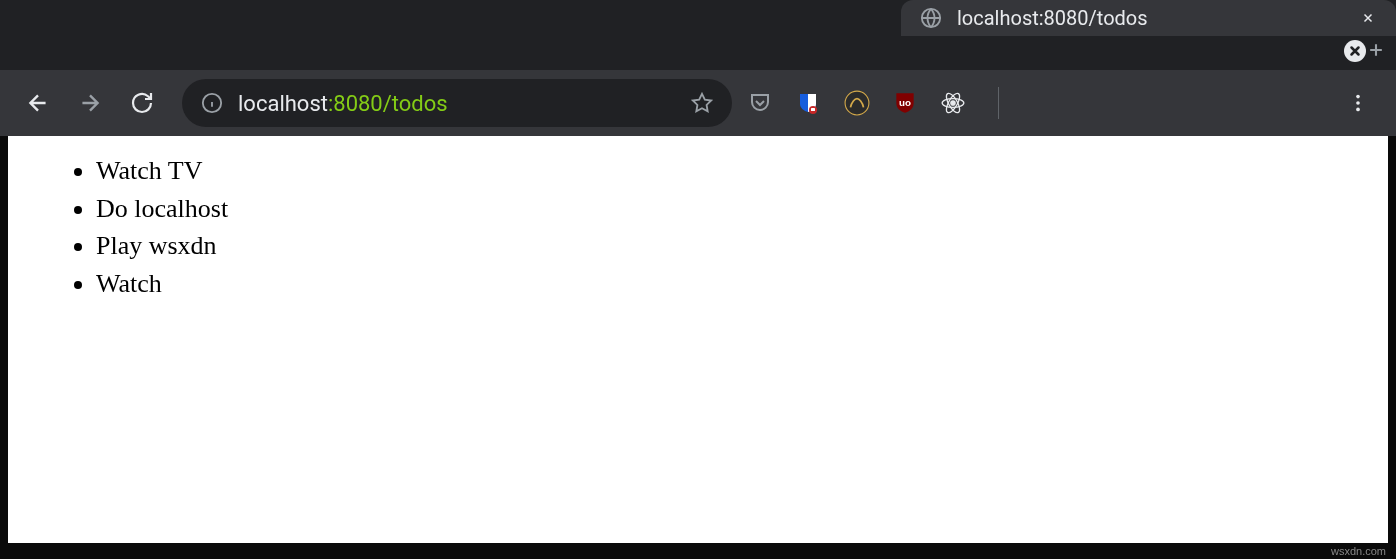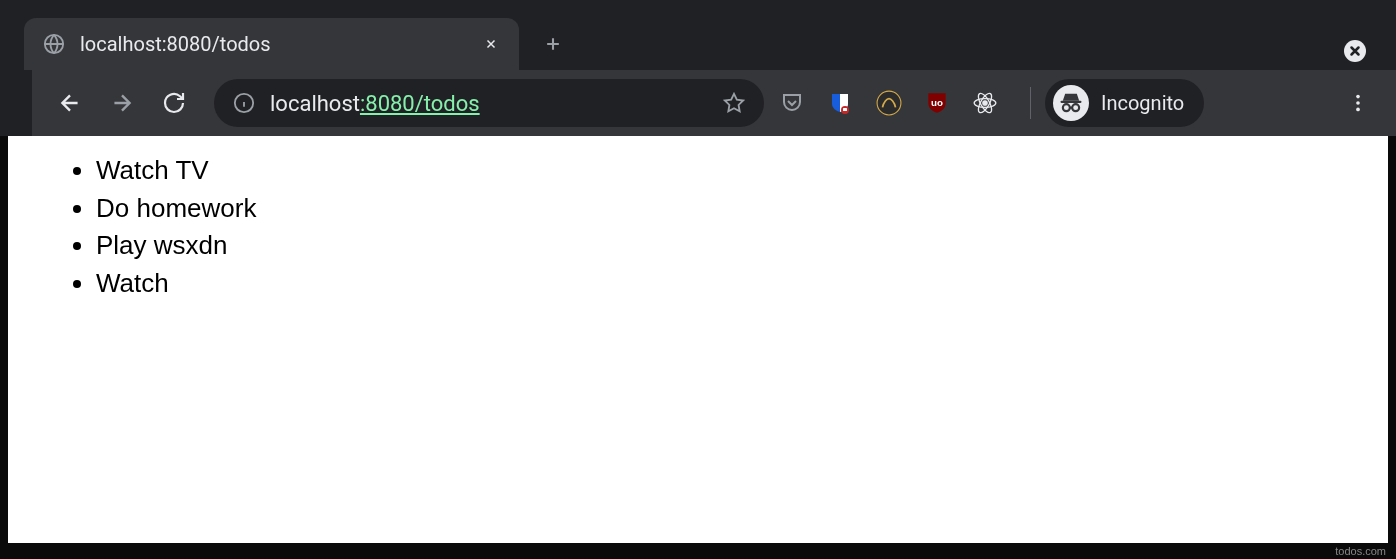--- a/index.html
+++ b/index.html
@@ -13,22 +13,23 @@
     }
     .browser-chrome {
       background: #202124;
       width: 100%;
     }
     .tab-strip {
       height: 70px;
       background: #202124;
       display: flex;
       align-items: flex-end;
-      padding-left: 24px;
+      padding-left: 16px;
       position: relative;
+      flex-direction: column;
     }
     .tab {
       background: #35363a;
       height: 52px;
       width: 495px;
       border-radius: 12px 12px 0 0;
       display: flex;
       align-items: center;
       padding: 0 18px;
       gap: 14px;
@@ -84,21 +85,20 @@
       align-items: center;
       justify-content: center;
     }
     .toolbar {
       background: #35363a;
       height: 66px;
       display: flex;
       align-items: center;
       padding: 0 16px;
       gap: 8px;
-      margin-left: 32px;
     }
     .nav-btn {
       width: 44px;
       height: 44px;
       display: flex;
       align-items: center;
       justify-content: center;
       color: #9aa0a6;
       cursor: pointer;
       border-radius: 50%;
@@ -126,21 +126,21 @@
       cursor: pointer;
     }
     .url-text {
       flex: 1;
       color: #e8eaed;
       font-size: 22px;
       display: flex;
       align-items: baseline;
     }
     .url-host { color: #e8eaed; }
-    .url-path { color: #86efac; text-decoration: underline; }
+    .url-path { color: #84cc16; }
     .star-btn {
       width: 24px;
       height: 24px;
       display: flex;
       align-items: center;
       justify-content: center;
       color: #9aa0a6;
       cursor: pointer;
     }
     .extensions {
@@ -196,21 +196,21 @@
       cursor: pointer;
       border-radius: 50%;
       margin-left: auto;
     }
     .content {
       background: #ffffff;
       width: calc(100% - 16px);
       height: calc(559px - 136px - 16px);
       margin: 0 8px 8px 8px;
       padding: 16px 28px;
-      font-family: Liberation Sans, sans-serif;
+      font-family: Liberation Serif, serif;
       font-size: 26px;
       color: #000;
     }
     .content ul {
       list-style: disc;
       padding-left: 60px;
     }
     .content li {
       line-height: 1.45;
     }
@@ -326,45 +326,33 @@
           <circle cx="12" cy="12" r="2" fill="#e8eaed"></circle>
           <ellipse cx="12" cy="12" rx="10" ry="4"></ellipse>
           <ellipse cx="12" cy="12" rx="10" ry="4" transform="rotate(60 12 12)"></ellipse>
           <ellipse cx="12" cy="12" rx="10" ry="4" transform="rotate(-60 12 12)"></ellipse>
         </svg>
       </div>
     </div>
 
     <div class="divider"></div>
 
-    <div class="incognito-badge">
-      <span class="incognito-icon">
-        <svg width="28" height="28" viewBox="0 0 24 24">
-          <path d="M5 10l2-6h10l2 6H5z" fill="#35363a"></path>
-          <rect x="3" y="10" width="18" height="2" rx="1" fill="#35363a"></rect>
-          <circle cx="8" cy="16" r="3" fill="none" stroke="#35363a" stroke-width="1.8"></circle>
-          <circle cx="16" cy="16" r="3" fill="none" stroke="#35363a" stroke-width="1.8"></circle>
-          <path d="M11 16h2" stroke="#35363a" stroke-width="1.8"></path>
-        </svg>
-      </span>
-      <span class="incognito-label">Incognito</span>
-    </div>
 
     <div class="menu-btn">
       <svg width="22" height="22" viewBox="0 0 24 24" fill="currentColor">
         <circle cx="12" cy="5" r="2"></circle>
         <circle cx="12" cy="12" r="2"></circle>
         <circle cx="12" cy="19" r="2"></circle>
       </svg>
     </div>
   </div>
 </div>
 
 <div class="content">
   <ul>
     <li>Watch TV</li>
-    <li>Do homework</li>
+    <li>Do localhost</li>
     <li>Play wsxdn</li>
     <li>Watch</li>
   </ul>
 </div>
 
-<div class="watermark">todos.com</div>
+<div class="watermark">wsxdn.com</div>
 
 </body></html>

